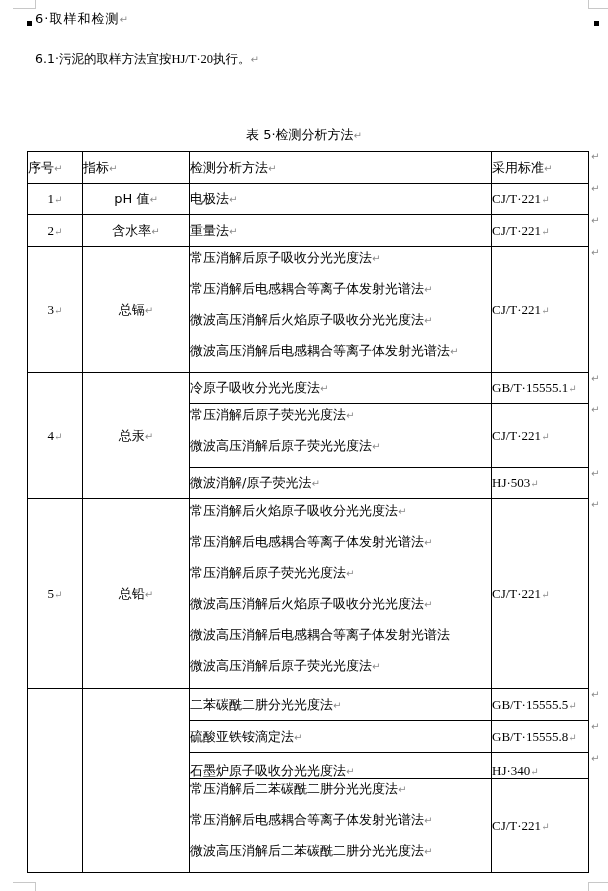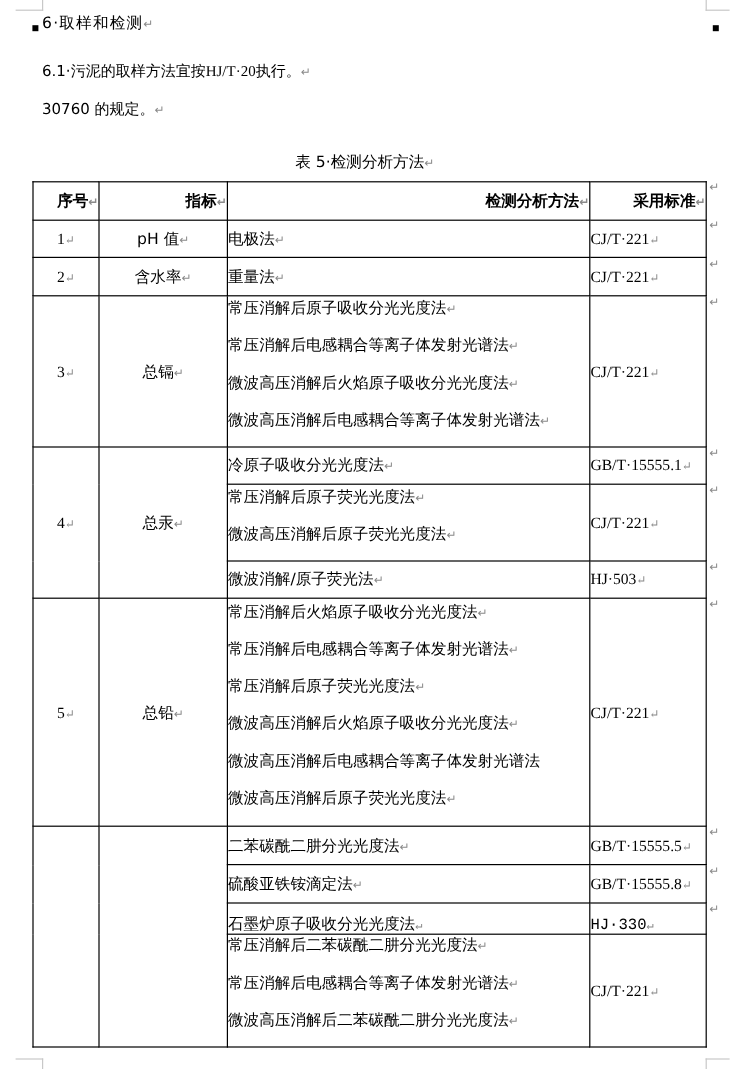--- a/index.html
+++ b/index.html
@@ -17,23 +17,23 @@
   .p1 { top:52px; }
   .p2 { top:84px; }
   .caption { position:absolute; left:0; width:608px; top:126px; text-align:center; font-size:13px; }
   .latin { font-family:"Liberation Serif", "DejaVu Serif", serif; }
   table.t { position:absolute; left:27px; top:151px; border-collapse:collapse; table-layout:fixed; }
   table.t td { border:1.5px solid #000; font-size:13px; padding:0; vertical-align:middle; }
   td.num { text-align:center; }
   td.ind { text-align:center; }
   td.meth { padding-left:7px; }
   td.std { padding-left:7px; font-family:"Liberation Serif", "DejaVu Serif", serif; font-size:13px; }
-  td.hdr { text-align:right;font-weight:bold; }
+  td.hdr { text-align:left; }
   .mline { height:31px; line-height:20px; white-space:nowrap; }
-  .clipwrap { height:24px; overflow:hidden;font-family:Liberation Mono, monospace; }
+  .clipwrap { height:24px; overflow:hidden; }
   .clipwrap .inner { line-height:36px; height:36px; white-space:nowrap; }
   .rowmark { position:absolute; left:591px; color:#8a8a8a; font-size:10px; }
 </style>
 </head>
 <body>
 
 <div class="corner c-tl"></div>
 <div class="corner c-tr"></div>
 <div class="corner c-bl"></div>
 <div class="corner c-br"></div>
@@ -42,21 +42,20 @@
 
 <div class="heading">
   <span>6</span>·<span>取样和检测</span><span class="para-mark">↵</span>
 </div>
 
 <div class="p p1">
   <span>6.1</span>·<span>污泥的取样方法宜按</span><span class="latin">HJ/T·20</span><span>执行。</span><span class="para-mark">↵</span>
 </div>
 
 <div class="p p2">
-  <div><span>30760 的规定。</span><span class="para-mark">↵</span></div>
 </div>
 
 <div class="caption">
   <span>表 5·检测分析方法</span><span class="para-mark">↵</span>
 </div>
 
 <table class="t">
   <colgroup>
       <col style="width:55px">
       <col style="width:107px">
@@ -140,21 +139,21 @@
     <td class="std"><span>GB/T·15555.8</span><span class="para-mark">↵</span></td>
   </tr>
   <tr style="height:26px">
     <td class="meth" style="vertical-align:top">
           <div class="clipwrap">
             <div class="inner"><span>石墨炉原子吸收分光光度法</span><span class="para-mark">↵</span></div>
           </div>
         </td>
     <td class="std" style="vertical-align:top">
           <div class="clipwrap">
-            <div class="inner"><span>HJ·330</span><span class="para-mark">↵</span></div>
+            <div class="inner"><span>HJ·340</span><span class="para-mark">↵</span></div>
           </div>
         </td>
   </tr>
   <tr style="height:84px">
     <td class="meth">
       <div class="mline"><span>常压消解后二苯碳酰二肼分光光度法</span><span class="para-mark">↵</span></div>
       <div class="mline"><span>常压消解后电感耦合等离子体发射光谱法</span><span class="para-mark">↵</span></div>
       <div class="mline"><span>微波高压消解后二苯碳酰二肼分光光度法</span><span class="para-mark">↵</span></div>
     </td>
     <td class="std"><span>CJ/T·221</span><span class="para-mark">↵</span></td>

